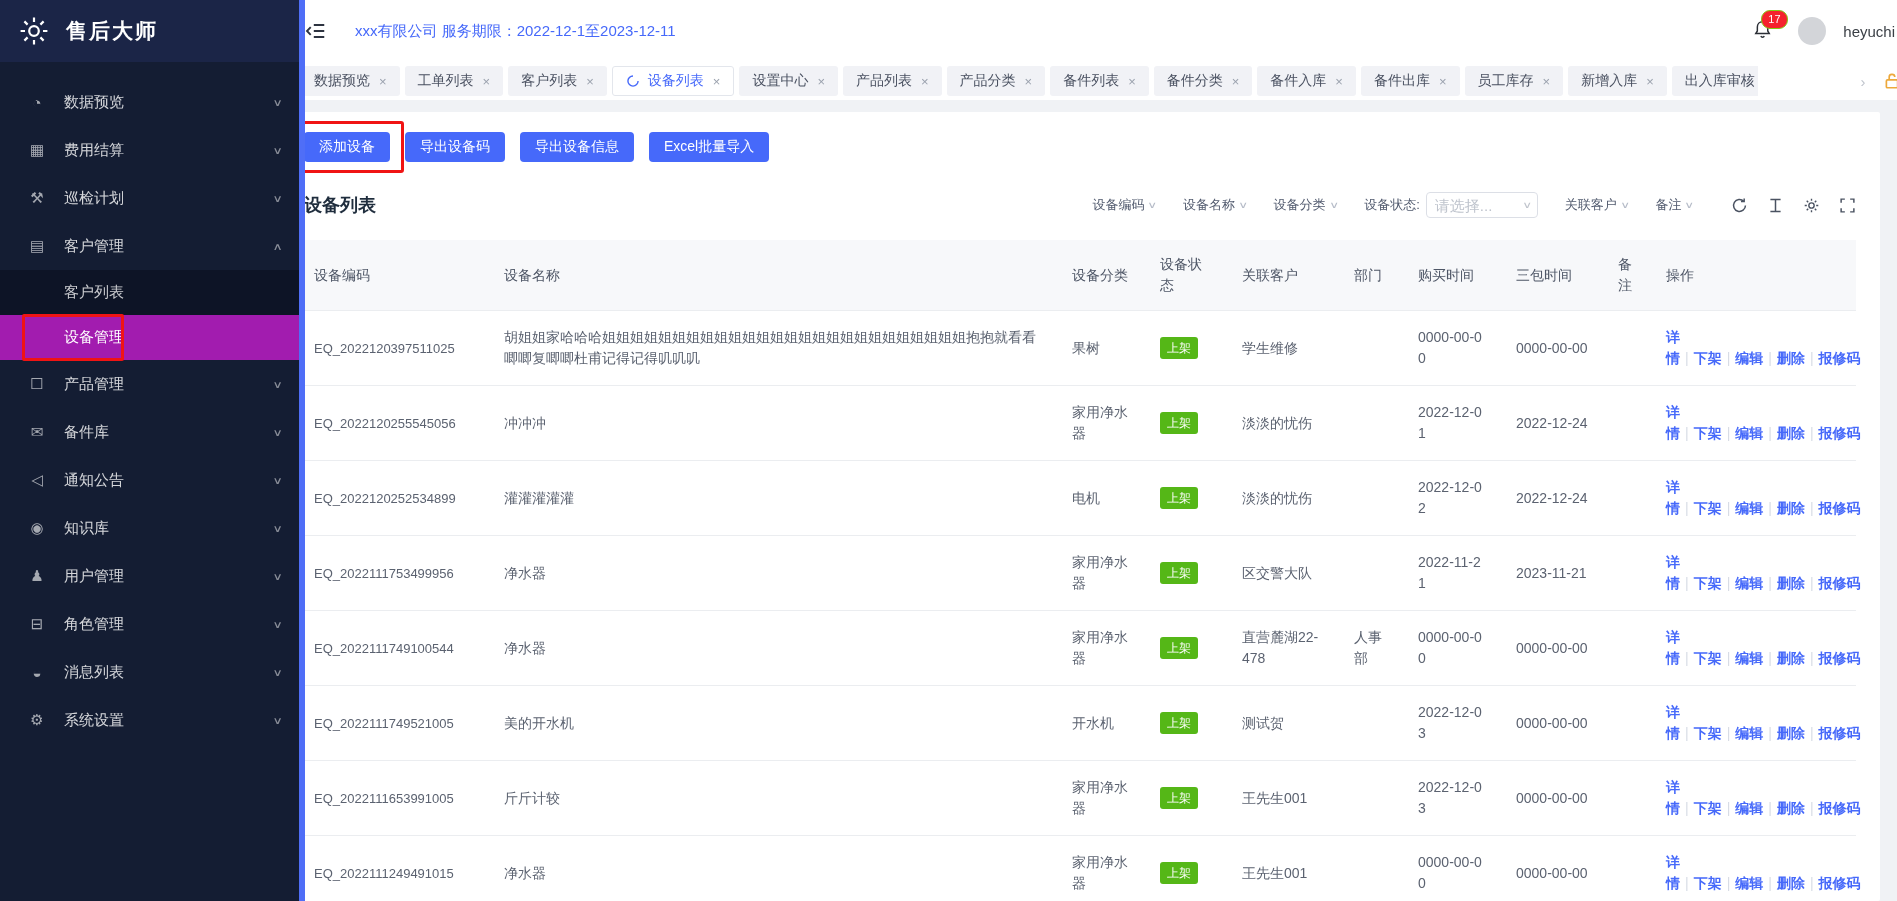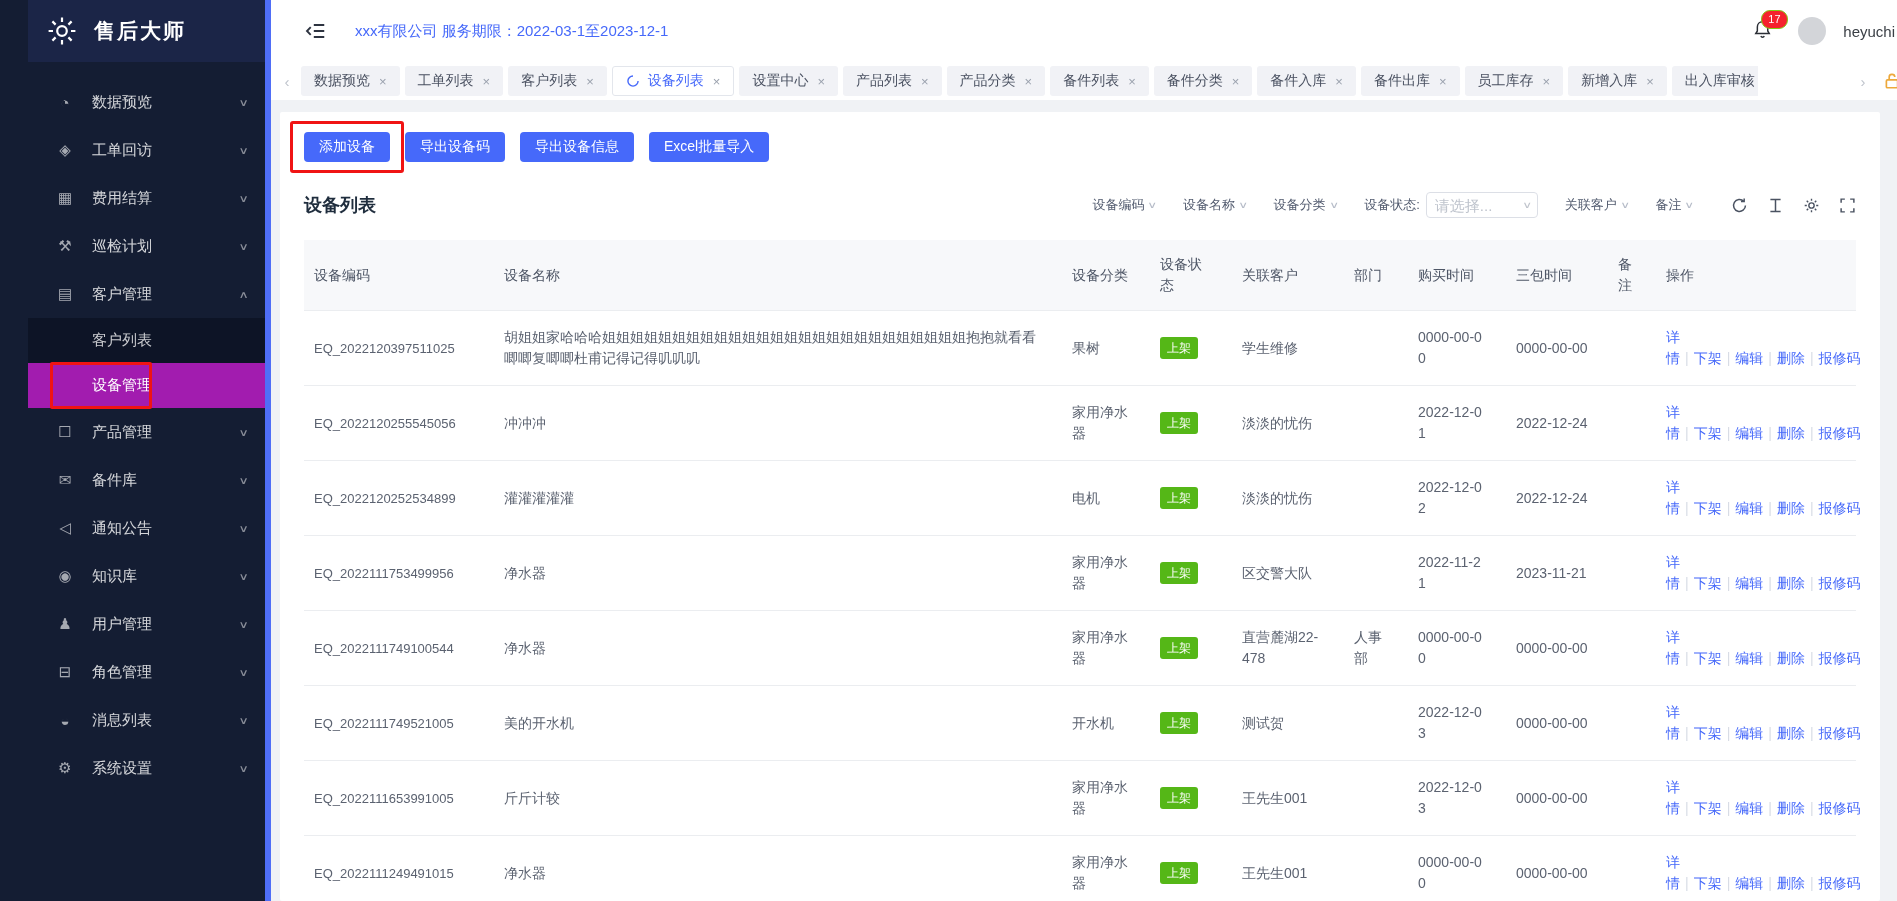--- a/index.html
+++ b/index.html
@@ -1,21 +1,21 @@
 <!DOCTYPE html>
 <html><head>
 <meta charset="utf-8">
 <style>
 * { margin:0; padding:0; box-sizing:border-box; }
 html,body { width:1897px; height:901px; overflow:hidden;
   font-family:"Liberation Sans","DejaVu Sans",sans-serif; background:#f0f2f5; }
 
 
-.sidebar { position:absolute; left:0; top:0; width:271px; height:901px;
-  background:#141d33; z-index:5;padding-left:28px; }
+.sidebar { position:absolute; left:0; top:0; width:305px; height:901px;
+  background:#141d33; z-index:5; }
 .side-scrollbar { position:absolute; right:0; top:0; width:6px; height:901px;
   background:#4f6ef7; }
 .logo-row { height:62px; display:flex; align-items:center; padding-left:18px;
   background:#1b2547; }
 .logo-icon { color:#fff; width:34px; height:34px; display:flex; align-items:center; }
 .logo-text { color:#ffffff; font-size:21px; font-weight:bold; margin-left:14px; letter-spacing:2px; }
 .menu { padding-top:16px; }
 .menu-item { height:48px; display:flex; align-items:center; padding:0 24px 0 28px;
   color:rgba(255,255,255,0.82); font-size:15px; cursor:pointer; }
 .mi-icon { width:18px; text-align:center; font-size:15px; color:rgba(255,255,255,0.62);
@@ -97,21 +97,21 @@
 th { background:#f7f8fa; font-weight:normal; color:#4e5666; font-size:14px; text-align:left;
   padding:14px 28px 14px 0; line-height:21px; vertical-align:middle; }
 th:first-child, td:first-child { padding-left:10px; }
 td { font-size:14px; color:#5b6270; padding:16px 28px 16px 0; line-height:21px;
   vertical-align:middle; word-break:break-all; border-bottom:1px solid #ebedf0; }
 tr:first-child td { border-top:1px solid #ebedf0; }
 td.code { font-size:13px; white-space:nowrap; word-break:normal; }
 .badge-status { display:inline-block; background:#55b717; color:#fff; font-size:12px;
   line-height:12px; padding:5px 7px; border-radius:3px; white-space:nowrap; }
 td.ops { word-break:normal; padding-right:30px; }
-.op { color:#4669fa; text-decoration:none; cursor:pointer; }
+.op { color:#4669fa; text-decoration:none; cursor:pointer;font-weight:bold; }
 .oppair { white-space:nowrap; }
 .sep { font-style:normal; color:#d8dce5; margin:0 5px; }
 .sep::before { content:"|"; }
 svg { display:block; }
 </style>
 </head>
 <body>
 
 <div class="sidebar">
   <div class="logo-row">
@@ -123,25 +123,20 @@
     </span>
     <span class="logo-text">售后大师</span>
   </div>
   <div class="menu">
     <div class="menu-item">
       <span class="mi-icon i-gauge"></span>
       <span class="mi-label">数据预览</span>
       <span class="mi-chev"></span>
     </div>
     <div class="menu-item">
-      <span class="mi-icon i-tag"></span>
-      <span class="mi-label">工单回访</span>
-      <span class="mi-chev"></span>
-    </div>
-    <div class="menu-item">
       <span class="mi-icon i-bill"></span>
       <span class="mi-label">费用结算</span>
       <span class="mi-chev"></span>
     </div>
     <div class="menu-item">
       <span class="mi-icon i-wrench"></span>
       <span class="mi-label">巡检计划</span>
       <span class="mi-chev"></span>
     </div>
     <div class="menu-item">
@@ -203,21 +198,21 @@
 </div>
 
 <div class="main">
 
   <div class="topbar">
     <span class="collapse-btn">
       <svg viewBox="0 0 20 20" width="22" height="22" fill="none" stroke="currentColor" stroke-width="1.7">
         <path d="M8 4.5h9.5M8 10h9.5M8 15.5h9.5M5.2 6.5L1.8 10l3.4 3.5"></path>
       </svg>
     </span>
-    <span class="service-text">xxx有限公司 服务期限：2022-03-1至2023-12-1</span>
+    <span class="service-text">xxx有限公司 服务期限：2022-12-1至2023-12-11</span>
     <div class="top-right">
       <span class="bell-wrap">
         <svg viewBox="0 0 20 20" width="21" height="21" fill="none" stroke="currentColor" stroke-width="1.4">
           <path d="M10 2.6c-2.9 0-4.9 2.1-4.9 4.9v3.9L3.6 13.8h12.8L15 11.4V7.5c0-2.8-2.1-4.9-5-4.9z"></path>
           <path d="M8.5 16.2a1.6 1.6 0 0 0 3.1 0"></path>
         </svg>
         <span class="badge">17</span>
       </span>
       <span class="avatar"></span>
       <span class="username">heyuchi</span>

